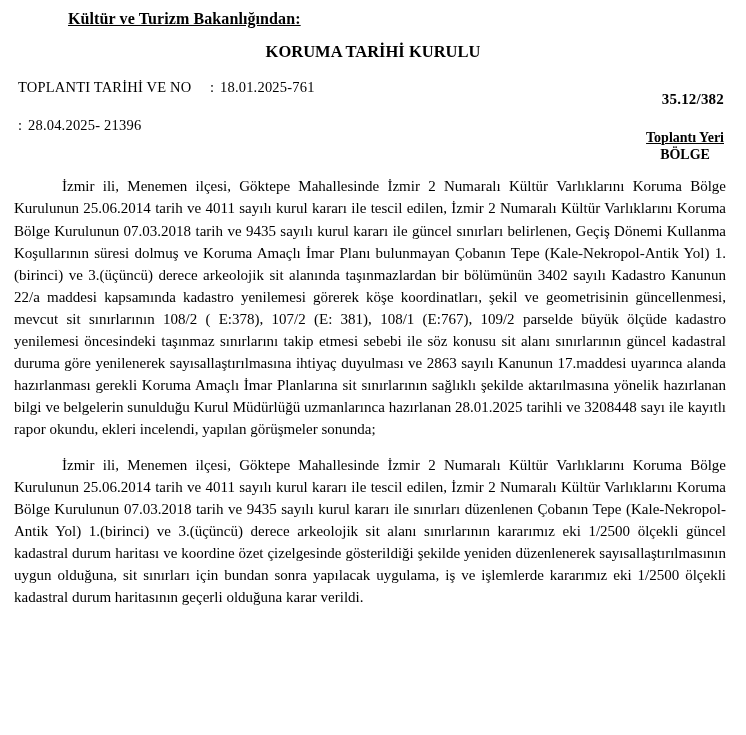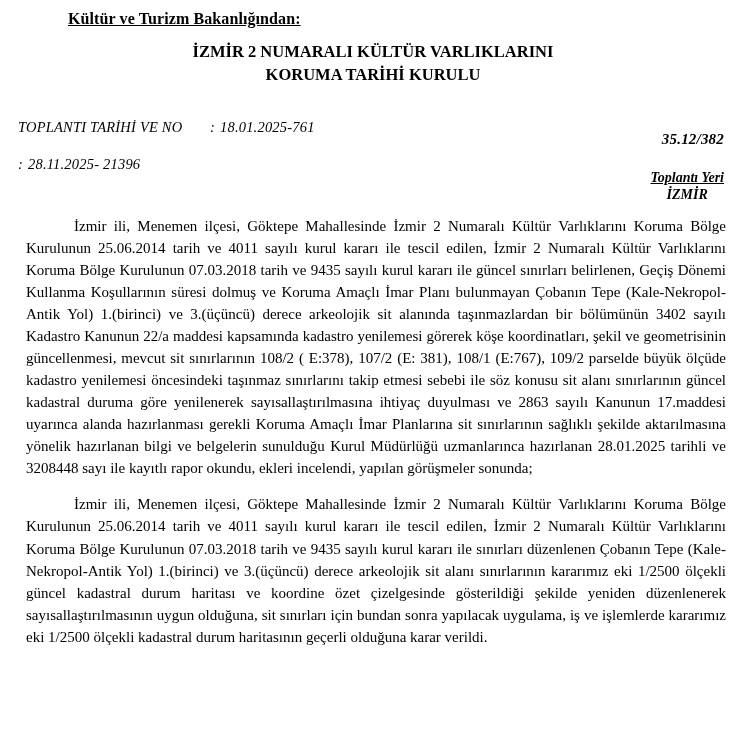--- a/index.html
+++ b/index.html
@@ -37,23 +37,22 @@
     line-height: 1.42;
     padding-left: 10px;
     padding-right: 10px;
   }
   .title-line {
     display: block;
     white-space: nowrap;
   }
   .meta {
     position: relative;
-    margin-top: 32px;
+    margin-top: 16px;
     height: 80px;
-    font-style: italic;
   }
   .meta-left {
     position: absolute;
     left: 18px;
     top: 0;
     font-size: 14.5px;
     line-height: 1.2;
   }
   .meta-row {
     display: flex;
@@ -91,21 +90,21 @@
     text-align: left;
   }
   .place-value {
     font-weight: bold;
     font-size: 14px;
     text-align: center;
     margin-top: 1px;
   }
   .body-text {
     margin-top: 16px;
-    padding-left: 26px;
+    padding-left: 14px;
     padding-right: 20px;
     font-size: 15px;
     line-height: 1.47;
     text-align: justify;
     text-justify: inter-word;
   }
   .body-text p {
     margin: 0 0 14px 0;
     text-indent: 48px;
   }
@@ -114,40 +113,39 @@
   }
 </style>
 </head>
 <body>
 
 <div class="page">
 
   <div class="ministry">Kültür ve Turizm Bakanlığından:</div>
 
   <div class="title-block">
-    <span class="title-line">İZMİR 2 NUMARALI KÜLTÜR VARLIKLARINI</span>
     <span class="title-line">KORUMA TARİHİ KURULU</span>
   </div>
 
   <div class="meta">
     <div class="meta-left">
       <div class="meta-row">
         <span class="meta-label">TOPLANTI TARİHİ VE NO</span>
         <span class="meta-sep">:</span>
         <span class="meta-value">18.01.2025-761</span>
       </div>
       <div class="meta-row">
         <span class="meta-sep">:</span>
-        <span class="meta-value">28.11.2025- 21396</span>
+        <span class="meta-value">28.04.2025- 21396</span>
       </div>
     </div>
     <div class="meta-right">
       <div class="decision-no">35.12/382</div>
       <div class="place-label">Toplantı Yeri</div>
-      <div class="place-value">İZMİR</div>
+      <div class="place-value">BÖLGE</div>
     </div>
   </div>
 
   <div class="body-text">
     <p>İzmir ili, Menemen ilçesi, Göktepe Mahallesinde İzmir 2 Numaralı Kültür Varlıklarını Koruma Bölge Kurulunun 25.06.2014 tarih ve 4011 sayılı kurul kararı ile tescil edilen, İzmir 2 Numaralı Kültür Varlıklarını Koruma Bölge Kurulunun 07.03.2018 tarih ve 9435 sayılı kurul kararı ile güncel sınırları belirlenen, Geçiş Dönemi Kullanma Koşullarının süresi dolmuş ve Koruma Amaçlı İmar Planı bulunmayan Çobanın Tepe (Kale-Nekropol-Antik Yol) 1.(birinci) ve 3.(üçüncü) derece arkeolojik sit alanında taşınmazlardan bir bölümünün 3402 sayılı Kadastro Kanunun 22/a maddesi kapsamında kadastro yenilemesi görerek  köşe koordinatları, şekil ve geometrisinin güncellenmesi, mevcut sit sınırlarının  108/2 ( E:378), 107/2 (E: 381), 108/1 (E:767), 109/2 parselde büyük ölçüde kadastro yenilemesi öncesindeki taşınmaz sınırlarını takip etmesi sebebi ile söz konusu sit alanı sınırlarının  güncel kadastral duruma göre yenilenerek sayısallaştırılmasına ihtiyaç duyulması ve  2863 sayılı Kanunun 17.maddesi uyarınca alanda hazırlanması gerekli Koruma Amaçlı İmar Planlarına sit sınırlarının sağlıklı şekilde aktarılmasına yönelik hazırlanan bilgi ve belgelerin sunulduğu Kurul Müdürlüğü uzmanlarınca hazırlanan 28.01.2025 tarihli ve 3208448 sayı ile kayıtlı rapor okundu, ekleri incelendi, yapılan görüşmeler sonunda;</p>
     <p>İzmir ili, Menemen ilçesi, Göktepe Mahallesinde İzmir 2 Numaralı Kültür Varlıklarını Koruma Bölge Kurulunun 25.06.2014 tarih ve 4011 sayılı kurul kararı ile tescil edilen,  İzmir 2 Numaralı Kültür Varlıklarını Koruma Bölge Kurulunun 07.03.2018 tarih ve 9435 sayılı kurul kararı ile sınırları düzenlenen Çobanın Tepe (Kale-Nekropol-Antik Yol) 1.(birinci) ve 3.(üçüncü) derece arkeolojik sit alanı sınırlarının kararımız eki 1/2500 ölçekli güncel kadastral durum haritası ve koordine özet çizelgesinde gösterildiği şekilde yeniden düzenlenerek sayısallaştırılmasının uygun olduğuna, sit sınırları için bundan sonra yapılacak uygulama, iş ve işlemlerde kararımız eki 1/2500 ölçekli kadastral durum haritasının geçerli olduğuna  karar verildi.</p>
   </div>
 
 </div>
 

